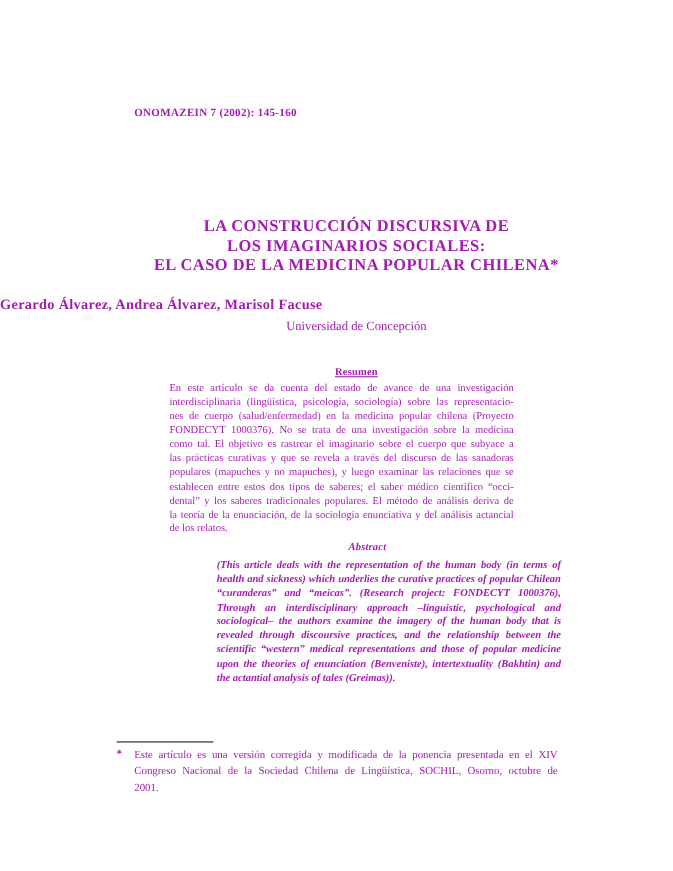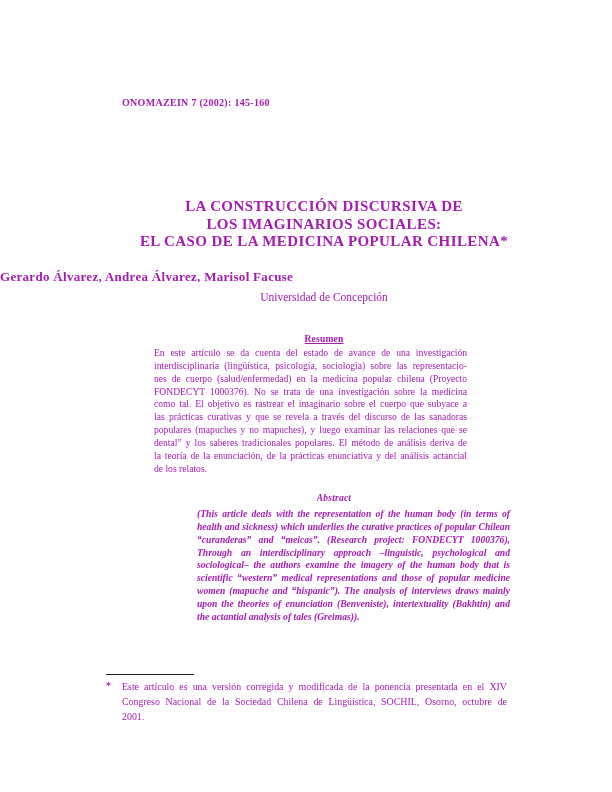--- a/index.html
+++ b/index.html
@@ -139,35 +139,36 @@
   <div class="section-heading resumen-heading">Resumen</div>
 
   <div class="body-block resumen-body">
     <div class="jline">En este artículo se da cuenta del estado de avance de una investigación</div>
     <div class="jline">interdisciplinaria (lingüística, psicología, sociología) sobre las representacio-</div>
     <div class="jline">nes de cuerpo (salud/enfermedad) en la medicina popular chilena (Proyecto</div>
     <div class="jline">FONDECYT 1000376). No se trata de una investigación sobre la medicina</div>
     <div class="jline">como tal. El objetivo es rastrear el imaginario sobre el cuerpo que subyace a</div>
     <div class="jline">las prácticas curativas y que se revela a través del discurso de las sanadoras</div>
     <div class="jline">populares (mapuches y no mapuches), y luego examinar las relaciones que se</div>
+    <div class="jline">establecen entre estos dos tipos de saberes; el saber médico científico “occi-</div>
     <div class="jline">dental” y los saberes tradicionales populares. El método de análisis deriva de</div>
-    <div class="jline">la teoría de la enunciación, de la prácticas enunciativa y del análisis actancial</div>
+    <div class="jline">la teoría de la enunciación, de la sociología enunciativa y del análisis actancial</div>
     <div class="jline last">de los relatos.</div>
   </div>
 
   <div class="section-heading abstract-heading">Abstract</div>
 
   <div class="body-block abstract-body">
     <div class="jline">(This article deals with the representation of the human body (in terms of</div>
     <div class="jline">health and sickness) which underlies the curative practices of popular Chilean</div>
     <div class="jline">“curanderas” and “meicas”. (Research project: FONDECYT 1000376),</div>
     <div class="jline">Through an interdisciplinary approach –linguistic, psychological and</div>
     <div class="jline">sociological– the authors examine the imagery of the human body that is</div>
+    <div class="jline">revealed through discoursive practices, and the relationship between the</div>
     <div class="jline">scientific “western” medical representations and those of popular medicine</div>
-    <div class="jline">women (mapuche and “hispanic”). The analysis of interviews draws mainly</div>
     <div class="jline">upon the theories of enunciation (Benveniste), intertextuality (Bakhtin) and</div>
     <div class="jline last">the actantial analysis of tales (Greimas)).</div>
   </div>
 
   <div class="footnote-rule"></div>
 
   <div class="footnote">
     <span class="fn-marker">*</span>
     <div class="jline">Este artículo es una versión corregida y modificada de la ponencia presentada en el XIV</div>
     <div class="jline">Congreso Nacional de la Sociedad Chilena de Lingüística, SOCHIL, Osorno, octubre de</div>

